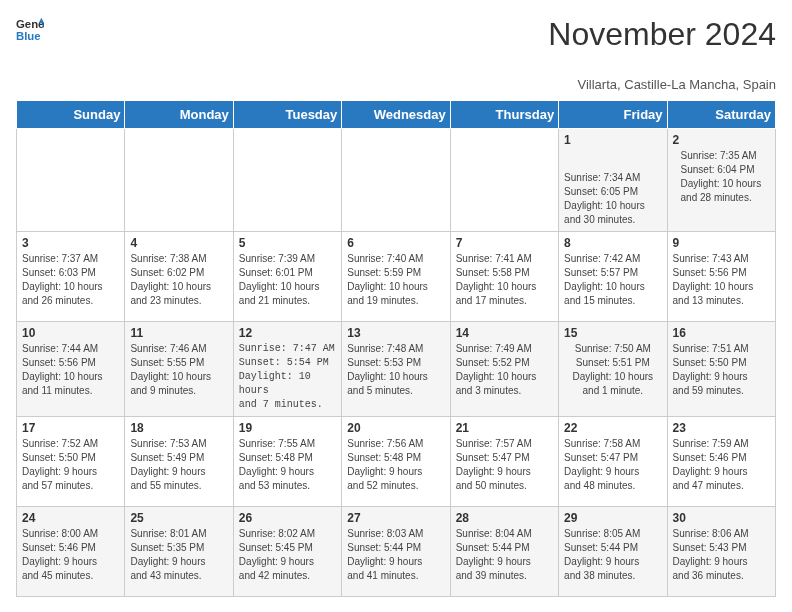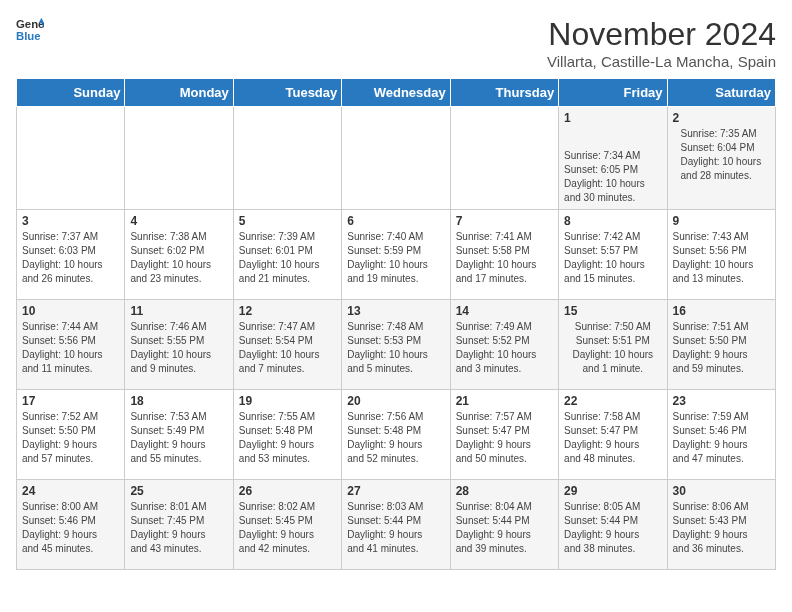--- a/index.html
+++ b/index.html
@@ -26,22 +26,23 @@
       height: 28px;
     }
     .title-block { text-align: right; }
     .month-title {
       font-size: 32px;
       font-weight: normal;
       color: #333;
       margin-left: 28px;
     }
     .subtitle {
-      font-size: 15px;
+      font-size: 13px;
       color: #555;
+      margin-top: 24px;
     }
     table {
       width: 100%;
       border-collapse: collapse;
       table-layout: fixed;
     }
     thead tr th {
       background: #2979c0;
       color: #fff;
       font-size: 13px;
@@ -191,21 +192,21 @@
         </td>
         <td>
           <div class="day-number">11</div>
           <div class="day-info" style="white-space: pre-line;">Sunrise: 7:46 AM
 Sunset: 5:55 PM
 Daylight: 10 hours
 and 9 minutes.</div>
         </td>
         <td>
           <div class="day-number">12</div>
-          <div class="day-info" style="white-space: pre-line;">Sunrise: 7:47 AM
+          <div class="day-info" style="white-space: pre-line; font-family: Liberation Mono, monospace;">Sunrise: 7:47 AM
 Sunset: 5:54 PM
 Daylight: 10 hours
 and 7 minutes.</div>
         </td>
         <td>
           <div class="day-number">13</div>
           <div class="day-info" style="white-space: pre-line;">Sunrise: 7:48 AM
 Sunset: 5:53 PM
 Daylight: 10 hours
 and 5 minutes.</div>
@@ -287,21 +288,21 @@
         <td>
           <div class="day-number">24</div>
           <div class="day-info" style="white-space: pre-line;">Sunrise: 8:00 AM
 Sunset: 5:46 PM
 Daylight: 9 hours
 and 45 minutes.</div>
         </td>
         <td>
           <div class="day-number">25</div>
           <div class="day-info" style="white-space: pre-line;">Sunrise: 8:01 AM
-Sunset: 7:45 PM
+Sunset: 5:35 PM
 Daylight: 9 hours
 and 43 minutes.</div>
         </td>
         <td>
           <div class="day-number">26</div>
           <div class="day-info" style="white-space: pre-line;">Sunrise: 8:02 AM
 Sunset: 5:45 PM
 Daylight: 9 hours
 and 42 minutes.</div>
         </td>

